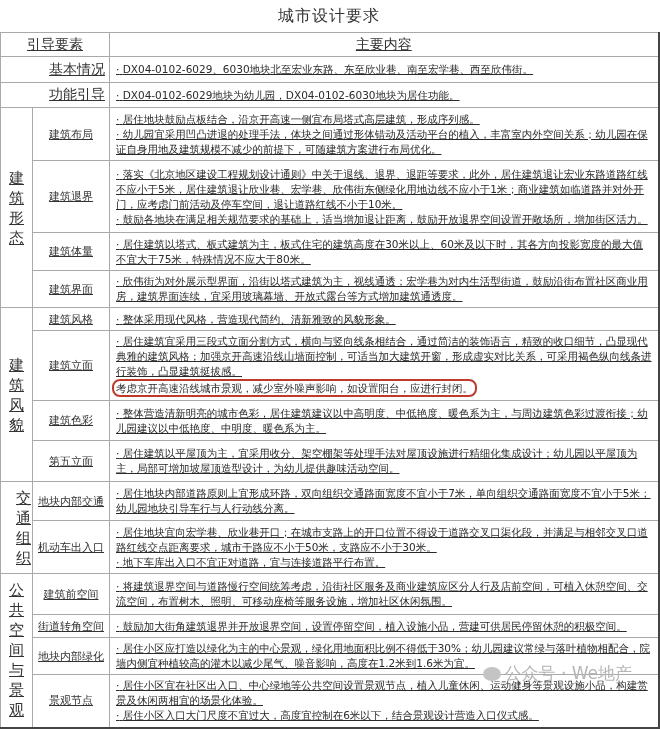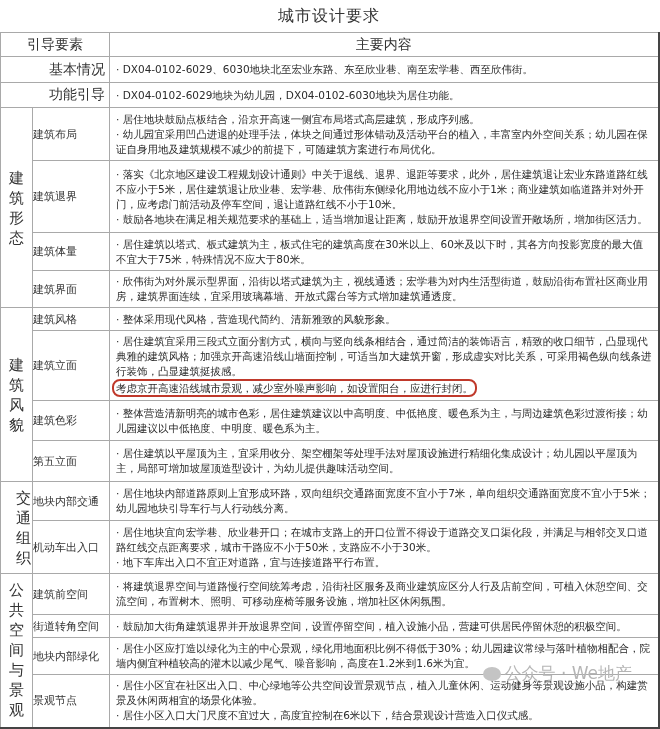--- a/index.html
+++ b/index.html
@@ -3,26 +3,26 @@
 <meta charset="utf-8">
 <style>
   html, body { margin: 0; padding: 0; background: #ffffff; }
   body { width: 660px; height: 729px; overflow: hidden; position: relative;
          font-family: "DejaVu Sans", "Liberation Sans", sans-serif; color: #2a2a2a; }
   .title { position: absolute; left: 0; top: 0; width: 658px; height: 32px;
            display: flex; align-items: center; justify-content: center;
            font-size: 16px; color: #333; letter-spacing: 1px; }
   table.grid { position: absolute; left: 0; top: 32px; width: 658px;
                border-collapse: collapse; table-layout: fixed; }
-  table.grid td { border: 1px solid #a9a9a9; padding: 0; vertical-align: middle; }
+  table.grid td { border: 1px solid #a9a9a9; padding: 0; vertical-align: middle; text-decoration: underline; }
   table.grid { border-right: 2px solid #444; border-bottom: 2px solid #444; }
   .hdr td { height: 23px; font-size: 14px; text-align: center; color: #333; }
   .single td.lab { font-size: 14px; text-align: center; color: #333; padding-left: 44px; }
   .cat { font-size: 15px; text-align: center; line-height: 20px; color: #333; }
-  .sub { font-size: 11px; color: #333; }
+  .sub { font-size: 11px; text-align: center; color: #333; }
   .content { font-size: 10.5px; line-height: 15px; padding: 2px 6px 2px 6px !important; color: #2a2a2a; }
   .item { display: block; }
   .highlight { display: inline-block; border: 2px solid #c0392b; border-radius: 8px;
                padding: 0 2px; margin-left: -4px; line-height: 14px; }
   .wm { position: absolute; right: 28px; top: 662px; font-size: 17px; color: #b5b5b5;
         display: flex; align-items: center; gap: 4px; }
   .wm .bubble { width: 18px; height: 14px; border-radius: 50%; background: #c4c4c4; display: inline-block; }
 </style>
 </head>
 <body>

